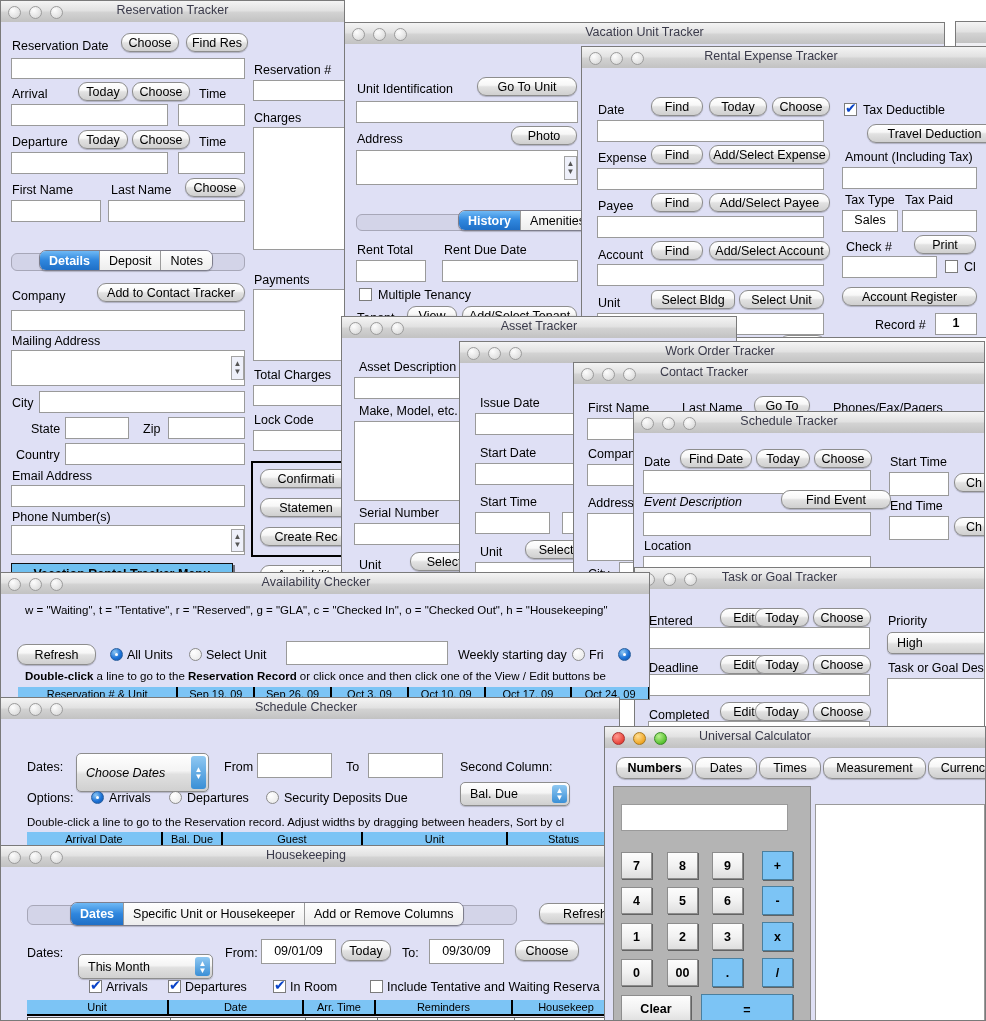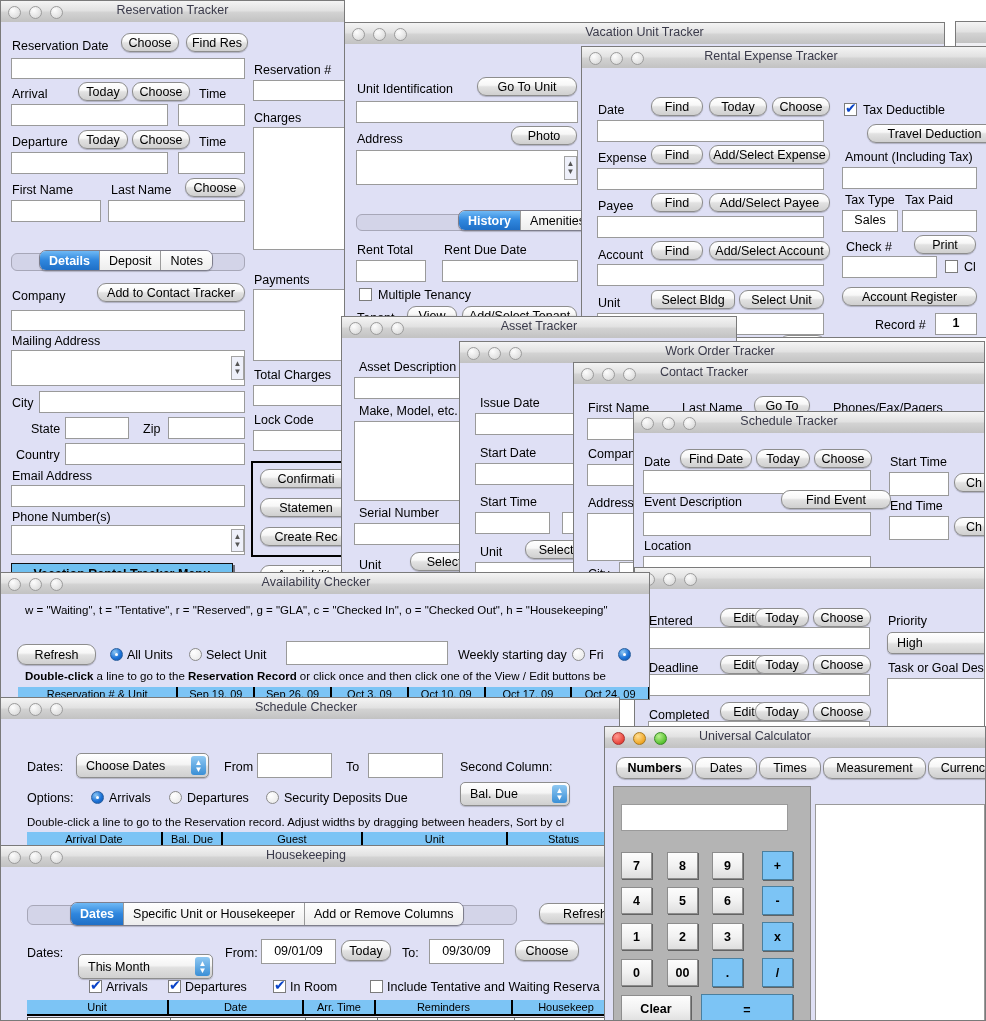--- a/index.html
+++ b/index.html
@@ -365,21 +365,21 @@
     </div>
     <div class="ttl" style="left:0;right:40px;">Schedule Tracker</div>
   </div>
   <div class="body">
     <div class="lbl" style="left:10px;top:22px;">Date</div>
     <div class="btn" style="left:46px;top:16px;width:72px;height:19px;">Find Date</div>
     <div class="btn" style="left:122px;top:16px;width:54px;height:19px;">Today</div>
     <div class="btn" style="left:180px;top:16px;width:58px;height:19px;">Choose</div>
     <div class="fld txt" style="left:9px;top:37px;width:228px;height:24px;"></div>
 
-    <div class="lbl" style="left:10px;top:62px;">Event Description</div>
+    <div class="lbl" style="left:10px;top:62px;font-style:italic;">Event Description</div>
     <div class="btn" style="left:147px;top:57px;width:110px;height:19px;">Find Event</div>
     <div class="fld txt" style="left:9px;top:79px;width:228px;height:24px;"></div>
 
     <div class="lbl" style="left:10px;top:106px;">Location</div>
     <div class="fld txt" style="left:9px;top:123px;width:228px;height:24px;"></div>
 
     <div class="lbl" style="left:256px;top:22px;">Start Time</div>
     <div class="fld txt" style="left:255px;top:39px;width:60px;height:24px;"></div>
     <div class="btn" style="left:320px;top:40px;width:40px;height:19px;">Ch</div>
     <div class="lbl" style="left:256px;top:66px;">End Time</div>
@@ -389,20 +389,21 @@
   </div>
 </div>
 
 <div class="win" style="left:634px;top:567px;width:351px;height:163px;">
   <div class="tbar">
     <div class="dots">
       <span class="dot"></span>
       <span class="dot"></span>
       <span class="dot"></span>
     </div>
+    <div class="ttl" style="left:0;right:60px;">Task or Goal Tracker</div>
   </div>
   <div class="body">
     <div class="lbl" style="left:14px;top:25px;">Entered</div>
     <div class="btn" style="left:85px;top:19px;width:48px;height:19px;">Edit</div>
     <div class="btn" style="left:120px;top:19px;width:54px;height:19px;">Today</div>
     <div class="btn" style="left:178px;top:19px;width:58px;height:19px;">Choose</div>
     <div class="fld txt" style="left:13px;top:38px;width:222px;height:22px;"></div>
 
     <div class="lbl" style="left:14px;top:72px;">Deadline</div>
     <div class="btn" style="left:85px;top:66px;width:48px;height:19px;">Edit</div>
@@ -468,21 +469,21 @@
   <div class="tbar">
     <div class="dots">
       <span class="dot"></span>
       <span class="dot"></span>
       <span class="dot"></span>
     </div>
     <div class="ttl" style="left:80px;right:auto;width:450px;">Schedule Checker</div>
   </div>
   <div class="body">
     <div class="lbl" style="left:26px;top:41px;">Dates:</div>
-    <div class="pop" style="left:75px;top:34px;width:133px;height:25px;">
+    <div class="pop" style="left:75px;top:34px;width:133px;height:39px;font-style:italic;">
       <span>Choose Dates</span>
       <span class="arr">
           <span>▲</span>
           <span>▼</span>
         </span>
     </div>
     <div class="lbl" style="left:223px;top:41px;">From</div>
     <div class="fld txt" style="left:256px;top:34px;width:75px;height:25px;"></div>
     <div class="lbl" style="left:345px;top:41px;">To</div>
     <div class="fld txt" style="left:367px;top:34px;width:75px;height:25px;"></div>

